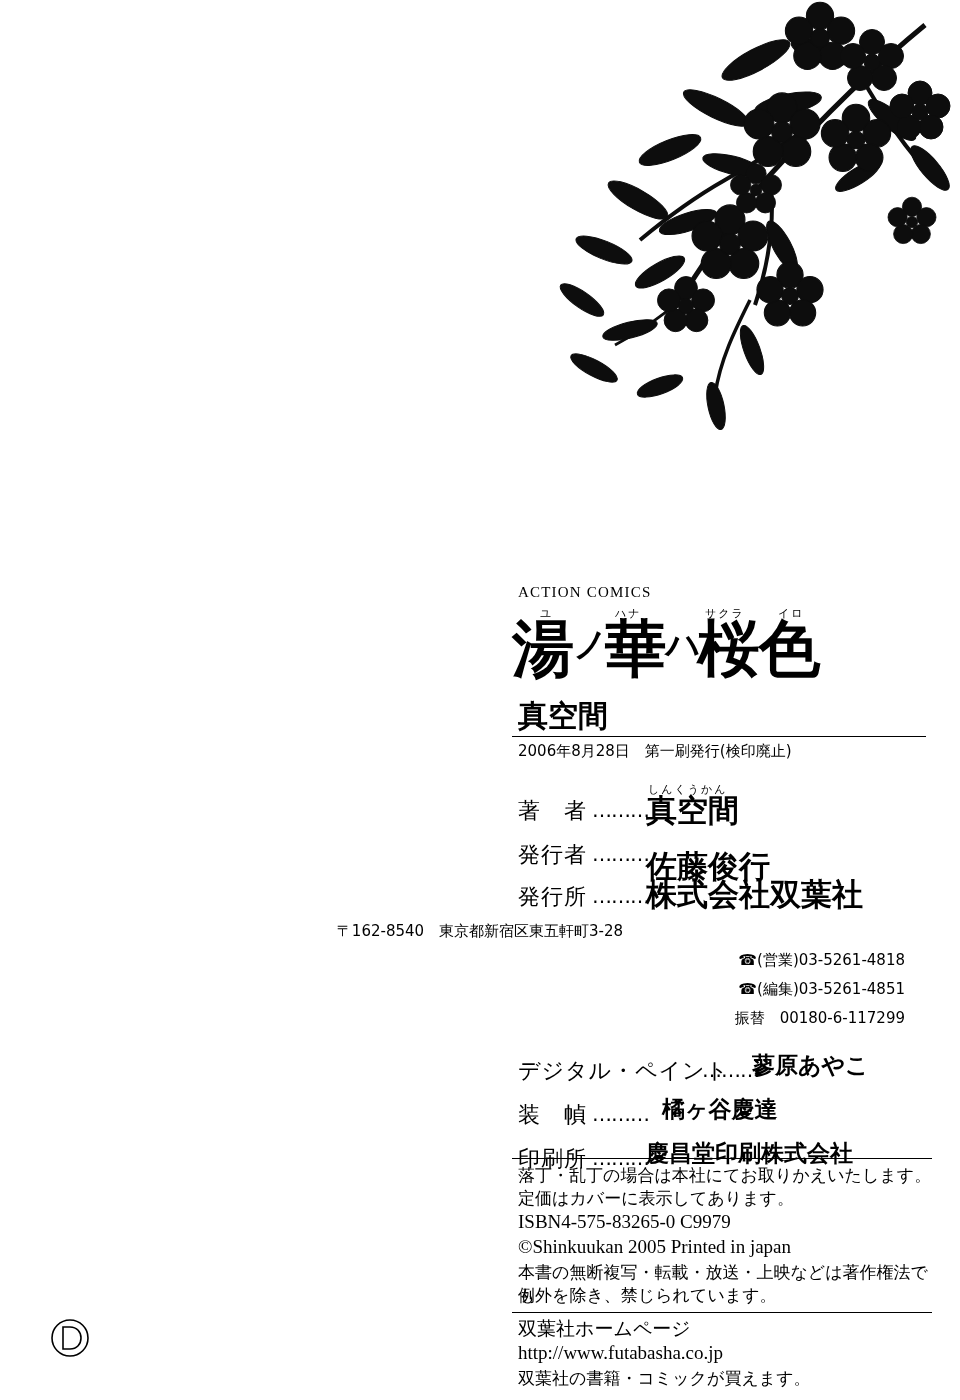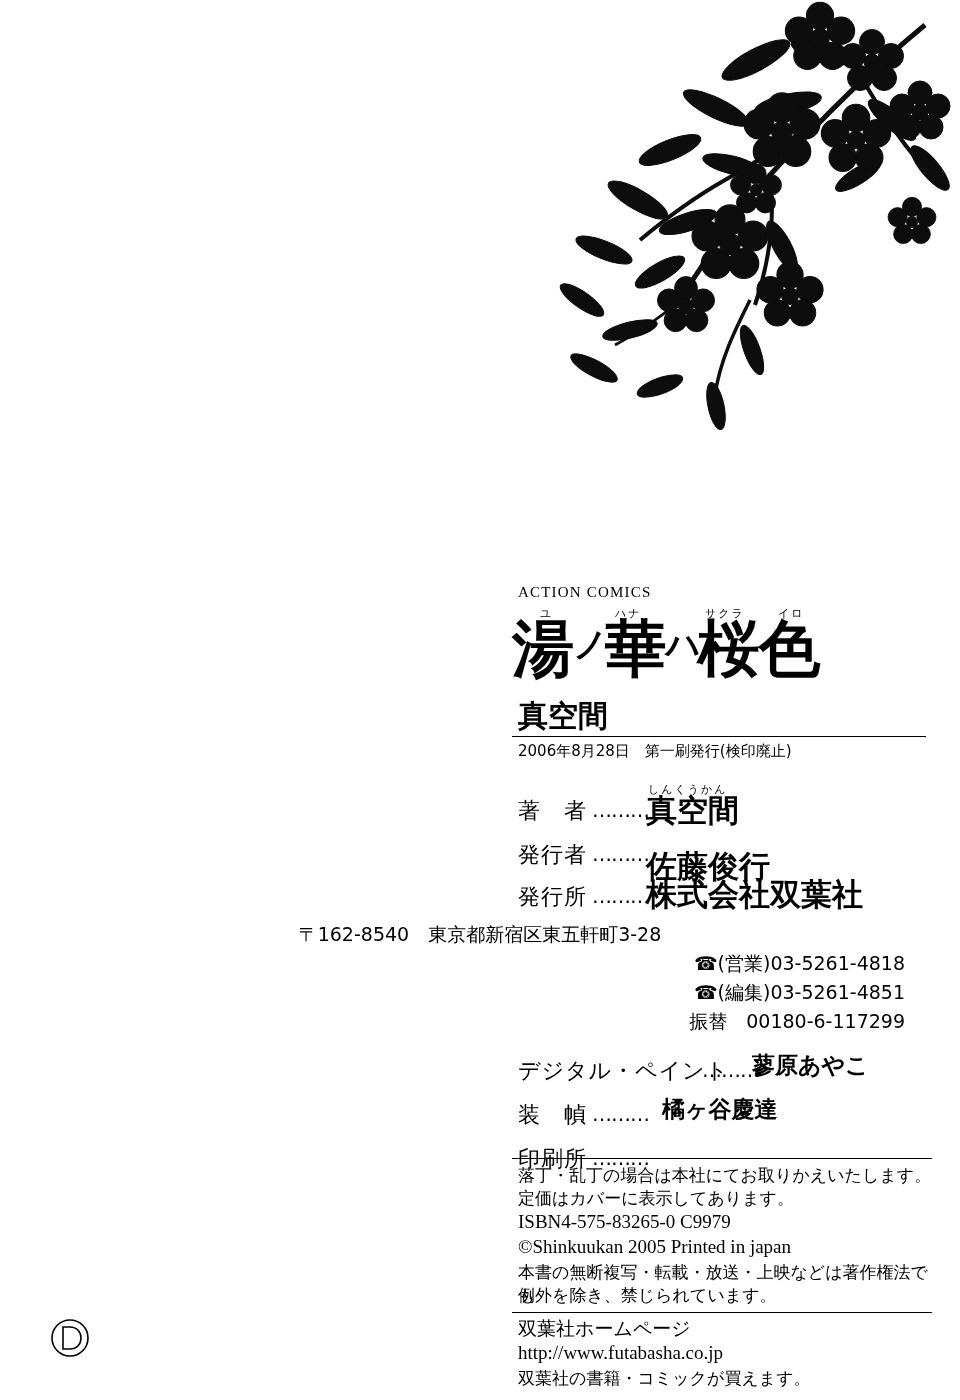--- a/index.html
+++ b/index.html
@@ -143,21 +143,21 @@
     font-family: Liberation Mono, monospace;
     font-size: 11px;
     letter-spacing: 2px;
   }
 
   
   .addr {
     position: absolute;
     width: 960px;
     font-family: "DejaVu Sans", sans-serif;
-    font-size: 19px;
+    font-size: 15px;
     white-space: nowrap;
   }
   .addr.center { text-align: center; }
   .addr.rightish { text-align: right; padding-right: 55px; box-sizing: border-box; }
 
   
   .legal {
     position: absolute;
     left: 518px;
     width: 420px;
@@ -362,20 +362,21 @@
 
     <div class="credit-row" style="height:44px;">
       <span class="lbl" style="left:518px; top:6px;">装　幀</span>
       <span class="dots" style="left:592px; top:8px;">………</span>
       <span class="val" style="left:644px; top:0px;margin-left:18px;">橘ヶ谷慶達</span>
     </div>
 
     <div class="credit-row" style="height:44px;">
       <span class="lbl" style="left:518px; top:6px;">印刷所</span>
       <span class="dots" style="left:592px; top:8px;">………</span>
+      <span class="val" style="left:646px; top:0px;">慶昌堂印刷株式会社</span>
     </div>
   </div>
 
   <div class="rule" style="top:598px;"></div>
   <div class="legal" style="top:604px;">落丁・乱丁の場合は本社にてお取りかえいたします。</div>
   <div class="legal" style="top:627px;">定価はカバーに表示してあります。</div>
   <div class="legal serif" style="top:650px;">ISBN4-575-83265-0 C9979</div>
   <div class="legal serif" style="top:675px;">©Shinkuukan 2005 Printed in japan</div>
   <div class="legal" style="top:701px;">本書の無断複写・転載・放送・上映などは著作権法でも</div>
   <div class="legal" style="top:724px;">例外を除き、禁じられています。</div>

